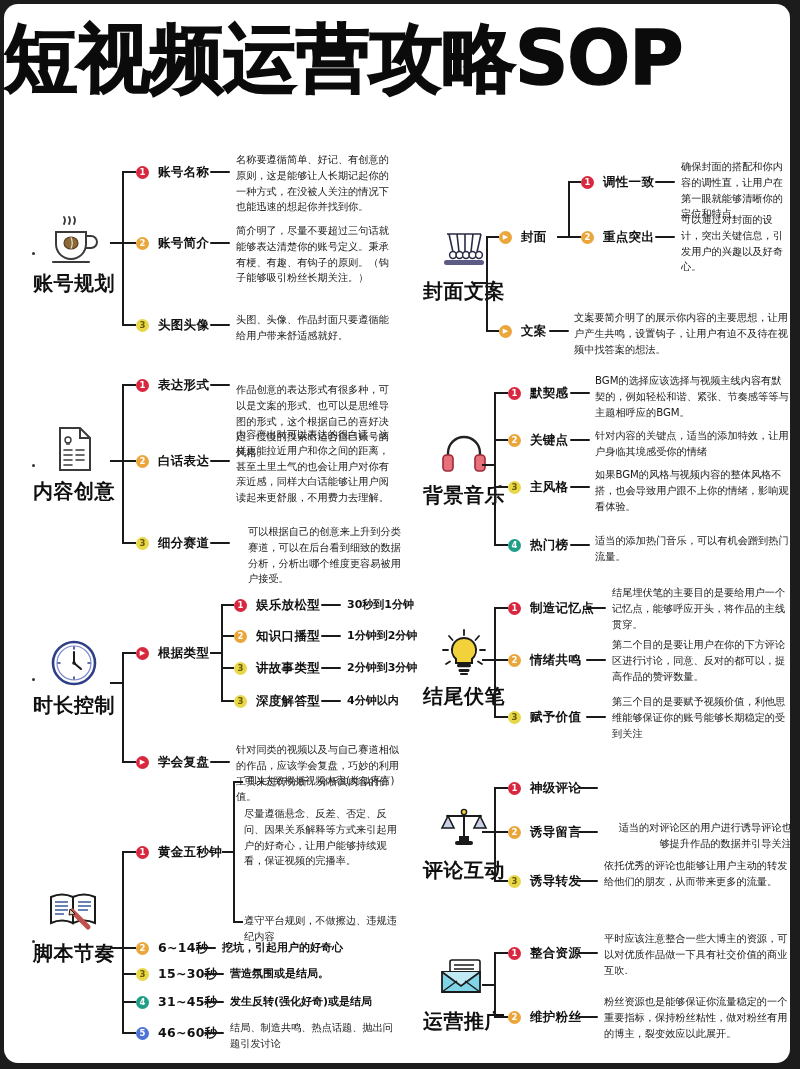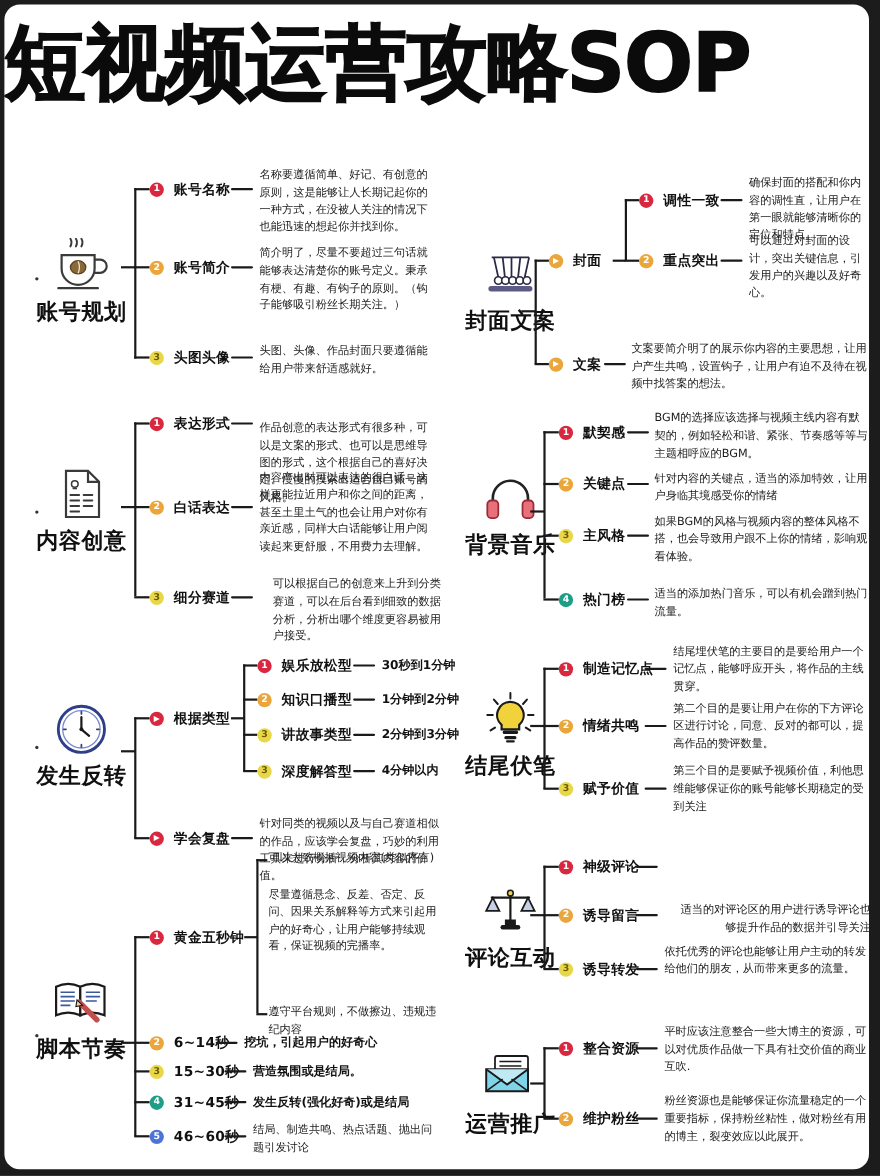--- a/index.html
+++ b/index.html
@@ -276,21 +276,21 @@
     <div class="blk-head" style="top:42px;">
       <div class="blk-icon">
         <svg width="50" height="50" viewBox="0 0 50 50">
           <circle cx="25" cy="25" r="21" fill="#fff" stroke="#2e3f87" stroke-width="2.6"></circle>
           <circle cx="25" cy="25" r="17" fill="none" stroke="#7b8ad0" stroke-width="1.2"></circle>
           <path d="M25 25 l0 -11 M25 25 l7 6" stroke="#1a1a1a" stroke-width="2" stroke-linecap="round"></path>
           <circle cx="25" cy="25" r="1.8" fill="#1a1a1a"></circle>
           <path d="M25 9 v2 M41 25 h-2 M25 41 v-2 M9 25 h2" stroke="#2e3f87" stroke-width="1.6" stroke-linecap="round"></path>
         </svg>
       </div>
-      <div class="blk-title">发生反转</div>
+      <div class="blk-title">时长控制</div>
     </div>
 
     <div class="vline" style="left:108px;top:58px;height:110px;"></div>
     <div class="stub" style="left:96px;top:88px;width:13px;"></div>
     <div class="stub" style="left:108px;top:58px;width:14px;"></div>
     <div class="stub" style="left:108px;top:167px;width:14px;"></div>
 
     <div class="node" style="left:122px;top:51px;">
       <span class="bullet bp" style="font-size:7px;">▶</span>
       <span class="nlabel">根据类型</span>

